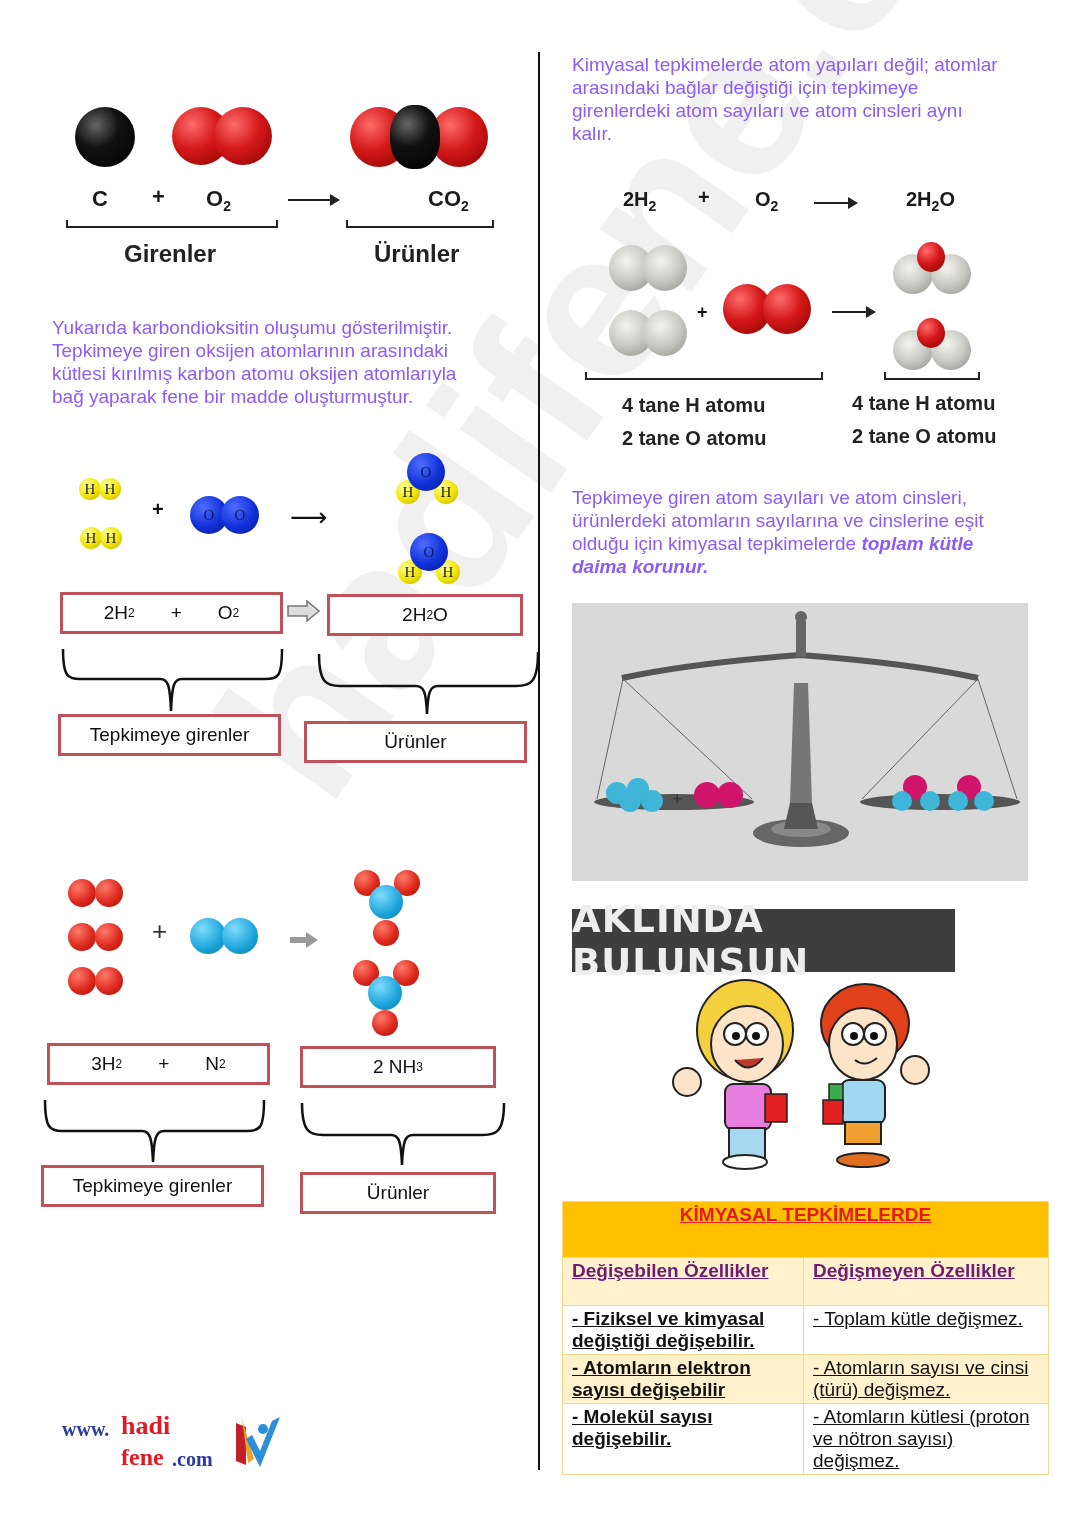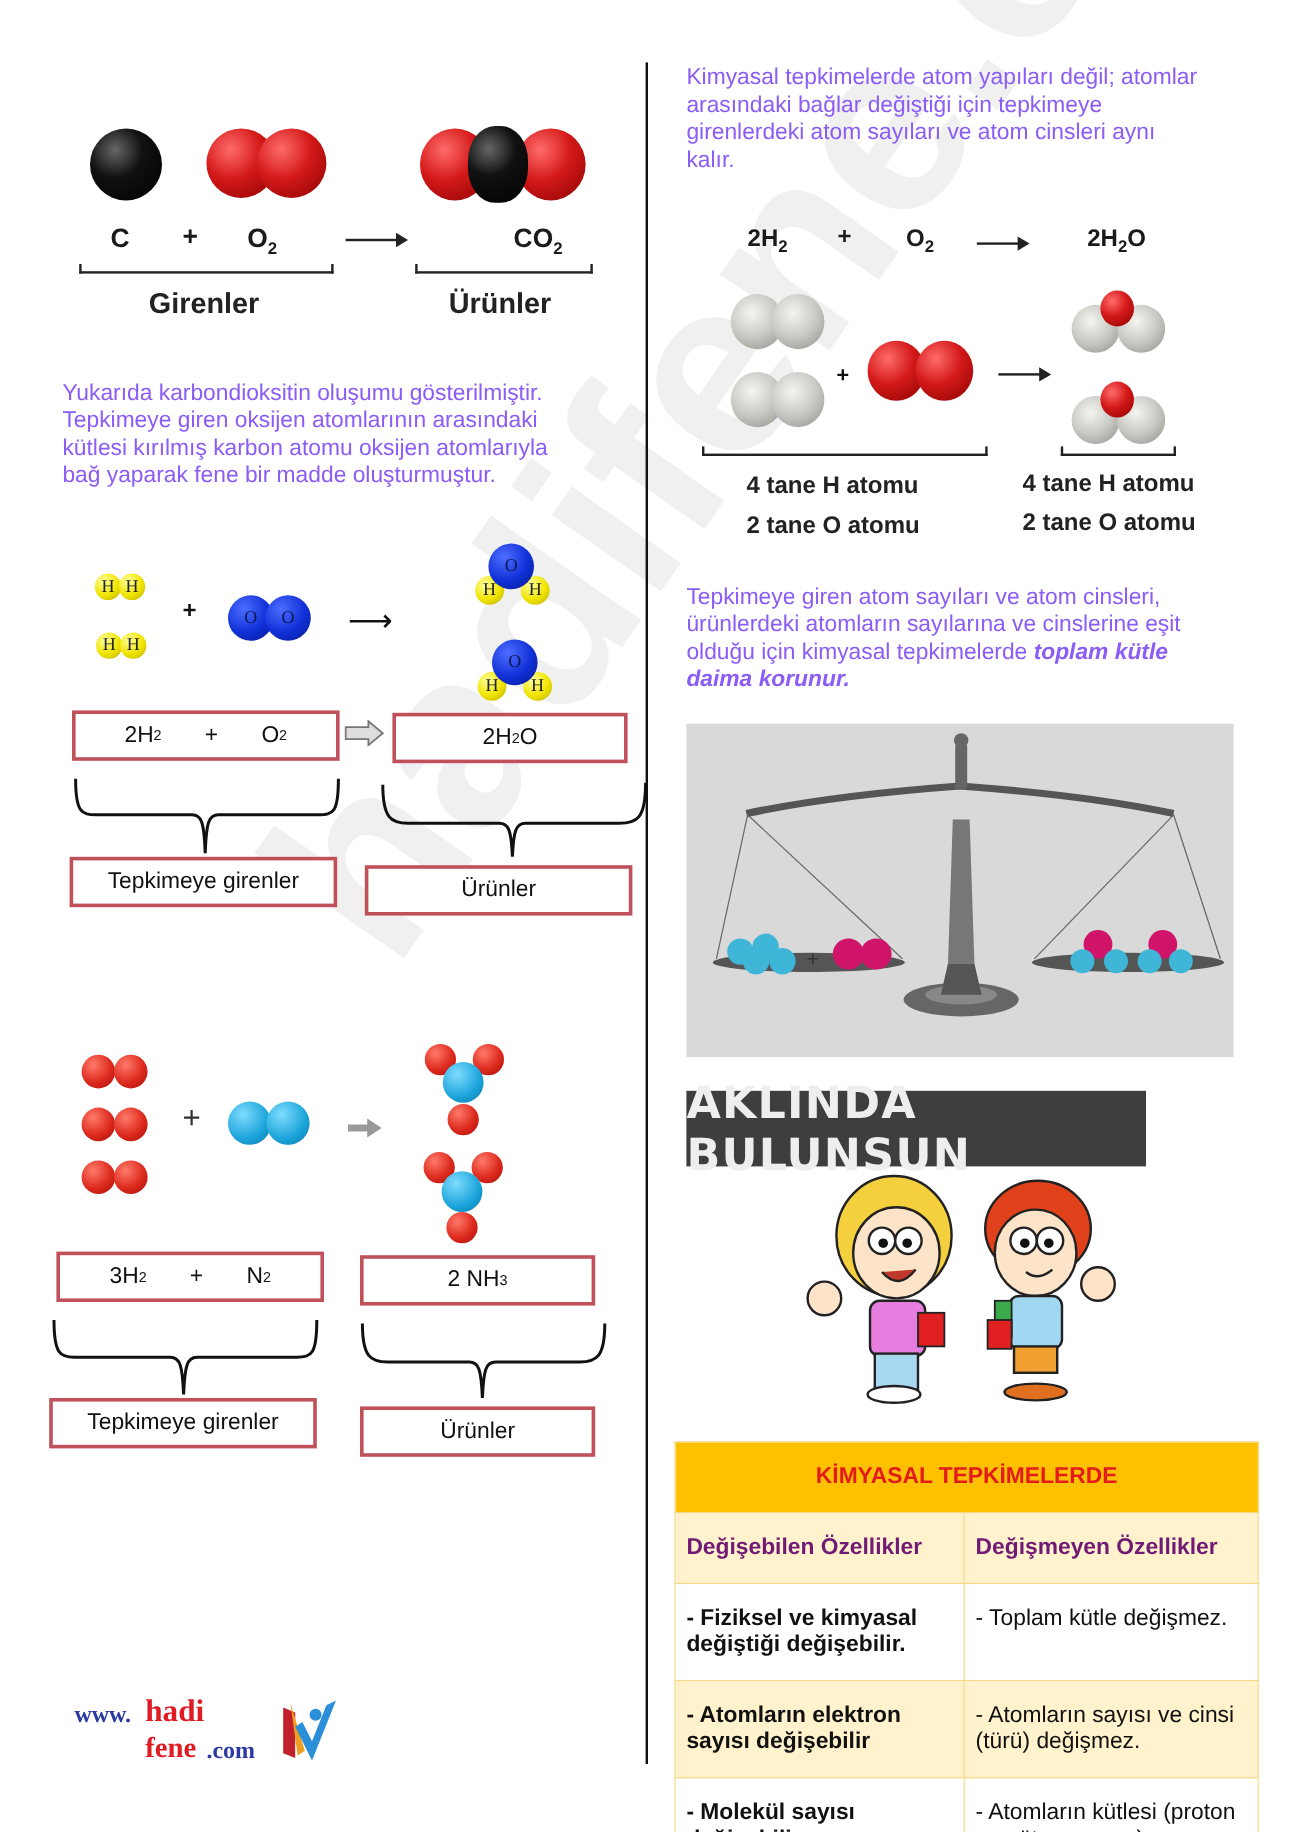--- a/index.html
+++ b/index.html
@@ -20,21 +20,21 @@
   .grey { background: radial-gradient(circle at 40% 35%, #f5f5f0 0%, #c8c8c4 50%, #8d8d88 100%); }
   .yellow { background: radial-gradient(circle at 35% 30%, #ffff99 0%, #f0e400 55%, #b8a800 100%); display:flex; align-items:center; justify-content:center; font-family:"Liberation Serif", serif; font-size:15px; color:#222; }
   .blue { background: radial-gradient(circle at 35% 30%, #4d6dff 0%, #1030d8 55%, #061a8a 100%); display:flex; align-items:center; justify-content:center; font-family:"Liberation Serif", serif; font-size:15px; color:#0a1a5a; }
   .cyan { background: radial-gradient(circle at 35% 30%, #7fdcff 0%, #1aa3d9 60%, #0a78a8 100%); }
   .sred { background: radial-gradient(circle at 35% 30%, #ff7a6a 0%, #dd2a1e 55%, #a80e08 100%); }
   .bracket { position: absolute; border: 2px solid #222; border-top: none; height: 8px; }
   .brace { position: absolute; }
   .scale-img { position: absolute; left: 572px; top: 603px; width: 456px; height: 278px; background: #d9d9d9; }
   .aklinda { position: absolute; left: 572px; top: 909px; width: 383px; height: 63px; background: #3e3e3e; color: #eee; font-size: 37px; font-weight: bold; display: flex; align-items: center; justify-content: center; letter-spacing: 1px; font-family: "DejaVu Sans", sans-serif; }
   table.kt { position: absolute; left: 562px; top: 1201px; width: 487px; border-collapse: collapse; font-size: 19px; }
-  table.kt td { border: 1px solid #f5d98a; padding: 18px 9px; vertical-align: top; line-height: 22px; }
+  table.kt td { border: 1px solid #f5d98a; padding: 2px 9px; vertical-align: top; line-height: 22px; text-decoration: underline; }
   .kt-title { background: #ffc000; color: #e31b1b; font-weight: bold; text-align: center; height: 56px; font-size: 19px; }
   .kt-head td { background: #fff2cc; color: #701a75; font-weight: bold; height: 48px; }
   .kt-row-w td { background: #fff; }
   .kt-row-y td { background: #fff2cc; }
   .b { font-weight: bold; }
   .logo-www { position: absolute; left: 62px; top: 1418px; font-family: "Liberation Serif", serif; font-weight: bold; font-size: 20px; color: #2b3aa0; }
   .logo-hadi { position: absolute; left: 121px; top: 1413px; font-family: "Liberation Serif", serif; font-weight: bold; font-size: 26px; color: #e01b24; line-height: 26px; }
   .logo-fene { position: absolute; left: 121px; top: 1444px; font-family: "Liberation Serif", serif; font-weight: bold; font-size: 24px; color: #e01b24; }
   .logo-com { position: absolute; left: 172px; top: 1448px; font-family: "Liberation Serif", serif; font-weight: bold; font-size: 20px; color: #2b3aa0; }
   .watermark { position: absolute; left: 170px; top: 700px; font-size: 210px; font-weight: bold; color: rgba(200,200,200,0.28); transform: rotate(-55deg); transform-origin: left top; white-space: nowrap; pointer-events: none; font-family: "Liberation Sans", sans-serif; }

